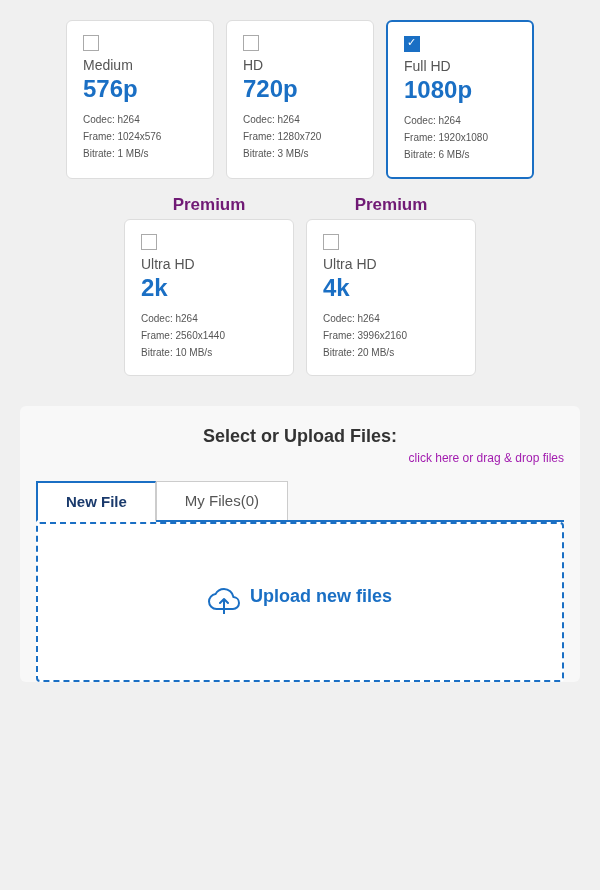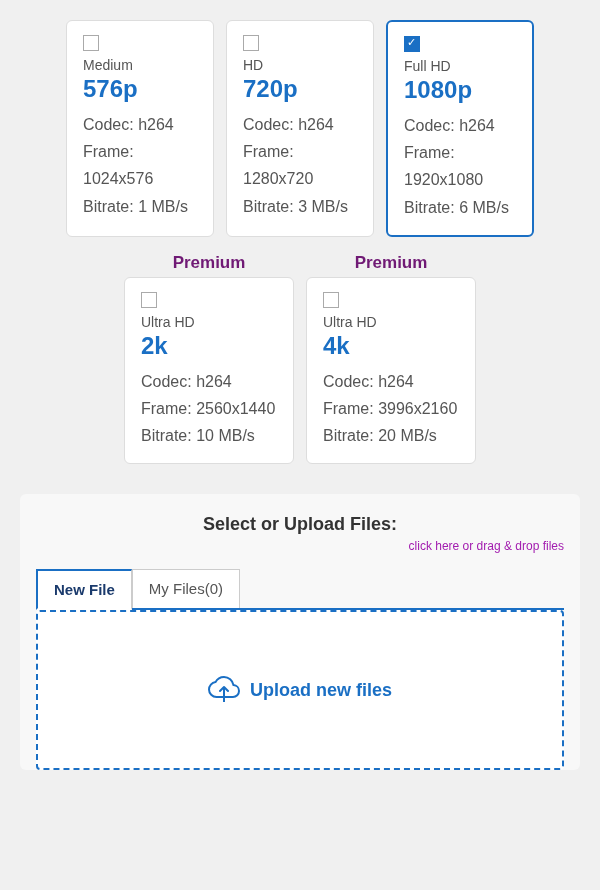--- a/index.html
+++ b/index.html
@@ -80,21 +80,21 @@
       margin-bottom: 2px;
     }
     .card-resolution {
       color: #1a6fc4;
       font-weight: bold;
       font-size: 24px;
       margin-bottom: 8px;
     }
     .card-details {
       color: #555;
-      font-size: 16px;
+      font-size: 10px;
       line-height: 1.7;
     }
 
     
     .upload-section {
       background: #f8f8f8;
       border-radius: 6px;
       padding: 20px 16px 0 16px;
     }
     .upload-title {
@@ -110,21 +110,21 @@
       color: #a21caf;
       margin-bottom: 16px;
     }
 
     
     .tabs {
       display: flex;
       border-bottom: 2px solid #1a6fc4;
     }
     .tab {
-      padding: 10px 16px;
+      padding: 10px 28px;
       font-size: 15px;
       cursor: pointer;
       background: #fff;
       border: 1px solid #ccc;
       border-bottom: none;
       color: #555;
     }
     .tab.active {
       font-weight: bold;
       color: #1a3a6c;
@@ -147,21 +147,21 @@
       text-align: center;
       background: #fff;
       cursor: pointer;
       min-height: 160px;
       display: flex;
       align-items: center;
       justify-content: center;
     }
     .drop-zone-content {
       display: flex;
-      align-items: center;
+      align-items: flex-start;
       gap: 10px;
       color: #1a6fc4;
       font-size: 18px;
       font-weight: bold;
     }
     
     .cloud-icon {
       display: inline-block;
     }
   </style>

